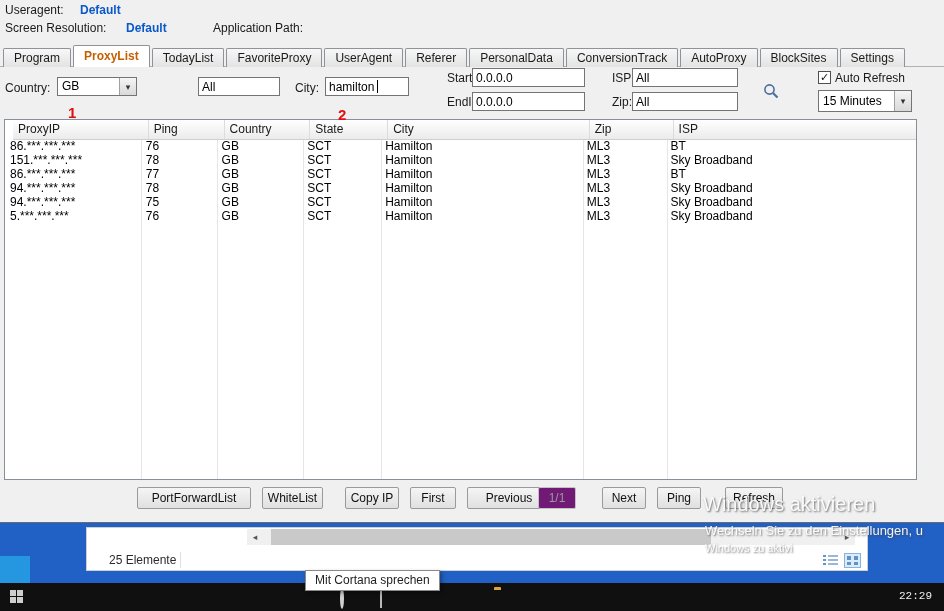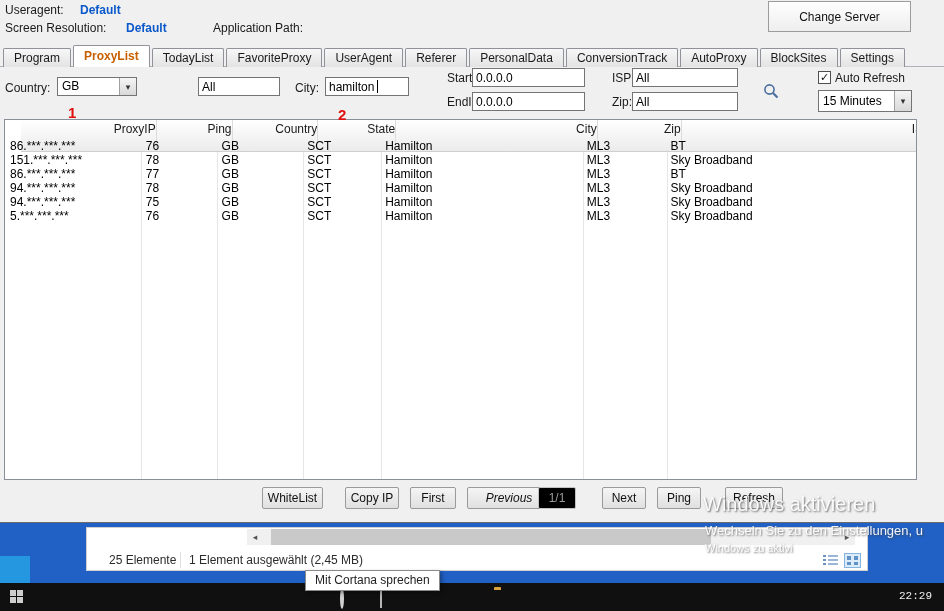--- a/index.html
+++ b/index.html
@@ -26,29 +26,29 @@
   .combo-btn { width:17px; background:linear-gradient(#f5f5f5,#d9d9d9); border-left:1px solid #a0a0a0; display:flex; align-items:center; justify-content:center; }
   .combo-btn::after { content:"▾"; font-size:9px; color:#333; }
   .cb { position:absolute; width:13px; height:13px; border:1px solid #4f4f4f; background:#fff; font-size:11px; line-height:11px; text-align:center; color:#111; }
   .cb.checked::after { content:"✓"; }
   .caret { position:absolute; width:1px; height:13px; background:#000; }
   .step { position:absolute; color:#e01010; font-size:15px; font-weight:bold; z-index:5; }
 
   
   .table { position:absolute; left:4px; top:119px; width:913px; height:361px; background:#fff; border:1px solid #898f98; overflow:hidden; }
   .gridline { position:absolute; top:0; bottom:0; width:1px; background:#e6e6e6; }
-  .thead { position:absolute; left:16px; top:0; width:100%; height:32px; display:flex; background:linear-gradient(#ffffff,#ebebeb); border-bottom:1px solid #cfcfcf;text-align:right; }
+  .thead { position:absolute; left:8px; top:0; width:100%; height:20px; display:flex; background:linear-gradient(#ffffff,#ebebeb); border-bottom:1px solid #cfcfcf; }
   .th { font-size:12px; color:#1a1a1a; padding:2px 0 0 5px; border-right:1px solid #dcdcdc; white-space:nowrap; overflow:hidden; cursor:default; }
   .rows { position:absolute; left:0; top:19px; width:100%; }
   .row { display:flex; height:14px; }
   .cell { font-size:12px; line-height:14px; padding-left:5px; color:#000; white-space:nowrap; overflow:hidden; }
 
   
   .fbtn { position:absolute; top:487px; height:22px; background:linear-gradient(#f5f5f5,#e0e0e0); border:1px solid #9a9a9a; border-radius:2px; font-family:inherit; font-size:12px; color:#111; display:flex; align-items:center; justify-content:center; cursor:default; white-space:nowrap; }
-  .fbtn.disabled { color:#9a9a9a; background:#000000; border-color:#c2c2c2; }
+  .fbtn.disabled { color:#9a9a9a; background:#701a75; border-color:#c2c2c2; }
 
   
   .wm { position:absolute; color:rgba(255,255,255,0.93); text-shadow:1px 1px 2px rgba(70,70,70,0.75); z-index:50; white-space:nowrap; }
   .wm1 { left:703px; top:493px; font-size:20px; }
   .wm2 { left:705px; top:523px; font-size:13px; }
   .wm3 { left:705px; top:542px; font-size:11px; }
 
   
   .explorer { position:absolute; left:86px; top:527px; width:782px; height:44px; background:#ffffff; border:1px solid #cfcfcf; z-index:40; }
   .hscroll { position:absolute; left:160px; top:1px; width:608px; height:16px; display:flex; background:#f0f0f0; }
@@ -86,21 +86,20 @@
 
 <div class="screen">
 
   <div class="window">
 
     <span class="lbl" style="left:5px; top:3px;">Useragent:</span>
     <span class="lbl blue" style="left:80px; top:3px;">Default</span>
     <span class="lbl" style="left:5px; top:21px;">Screen Resolution:</span>
     <span class="lbl blue" style="left:126px; top:21px;">Default</span>
     <span class="lbl" style="left:213px; top:21px;">Application Path:</span>
-    <button class="change-server">Change Server</button>
 
     <div class="tabs">
         <div class="tab">Program</div>
         <div class="tab active">ProxyList</div>
         <div class="tab">TodayList</div>
         <div class="tab">FavoriteProxy</div>
         <div class="tab">UserAgent</div>
         <div class="tab">Referer</div>
         <div class="tab">PersonalData</div>
         <div class="tab">ConversionTrack</div>
@@ -214,45 +213,45 @@
             <div class="cell" style="width: 76px;">76</div>
             <div class="cell" style="width: 86px;">GB</div>
             <div class="cell" style="width: 78px;">SCT</div>
             <div class="cell" style="width: 202px;">Hamilton</div>
             <div class="cell" style="width: 84px;">ML3</div>
             <div class="cell" style="width: 251px;">Sky Broadband</div>
           </div>
         </div>
       </div>
 
+    <button class="fbtn" style="left:137px; width:114px;">PortForwardList</button>
     <button class="fbtn" style="left:262px; width:61px;">WhiteList</button>
     <button class="fbtn" style="left:345px; width:54px;">Copy IP</button>
     <button class="fbtn" style="left:410px; width:46px;">First</button>
-    <button class="fbtn" style="left:467px; width:84px;font-style:italic;">Previous</button>
+    <button class="fbtn" style="left:467px; width:84px;">Previous</button>
     <button class="fbtn disabled" style="left:538px; width:38px;">1/1</button>
     <button class="fbtn" style="left:602px; width:44px;">Next</button>
     <button class="fbtn" style="left:657px; width:44px;">Ping</button>
     <button class="fbtn" style="left:725px; width:58px;">Refresh</button>
   </div>
 
   <div class="wm wm1">Windows aktivieren</div>
   <div class="wm wm2">Wechseln Sie zu den Einstellungen, u</div>
   <div class="wm wm3">Windows zu aktivi</div>
 
   <div class="explorer">
     <div class="hscroll">
       <span class="scroll-arrow left"></span>
       <span class="scroll-track">
         <span class="scroll-thumb"></span>
       </span>
       <span class="scroll-arrow right"></span>
     </div>
     <span class="status-text" style="left:22px; top:25px;">25 Elemente</span>
     <span class="status-sep"></span>
-    <span class="status-text" style="left:102px; top:25px;">1 Element ausgewählt (2,45 MB)</span>
     <span class="view-icon" style="left:735px;">
       <svg width="18" height="15" viewBox="0 0 18 15">
         <rect x="1" y="2" width="3" height="2" fill="#6a94c4"></rect>
           <rect x="6" y="2" width="10" height="2" fill="#9ab6d8"></rect>
         <rect x="1" y="6" width="3" height="2" fill="#6a94c4"></rect>
           <rect x="6" y="6" width="10" height="2" fill="#9ab6d8"></rect>
         <rect x="1" y="10" width="3" height="2" fill="#6a94c4"></rect>
           <rect x="6" y="10" width="10" height="2" fill="#9ab6d8"></rect>
       </svg>
     </span>

